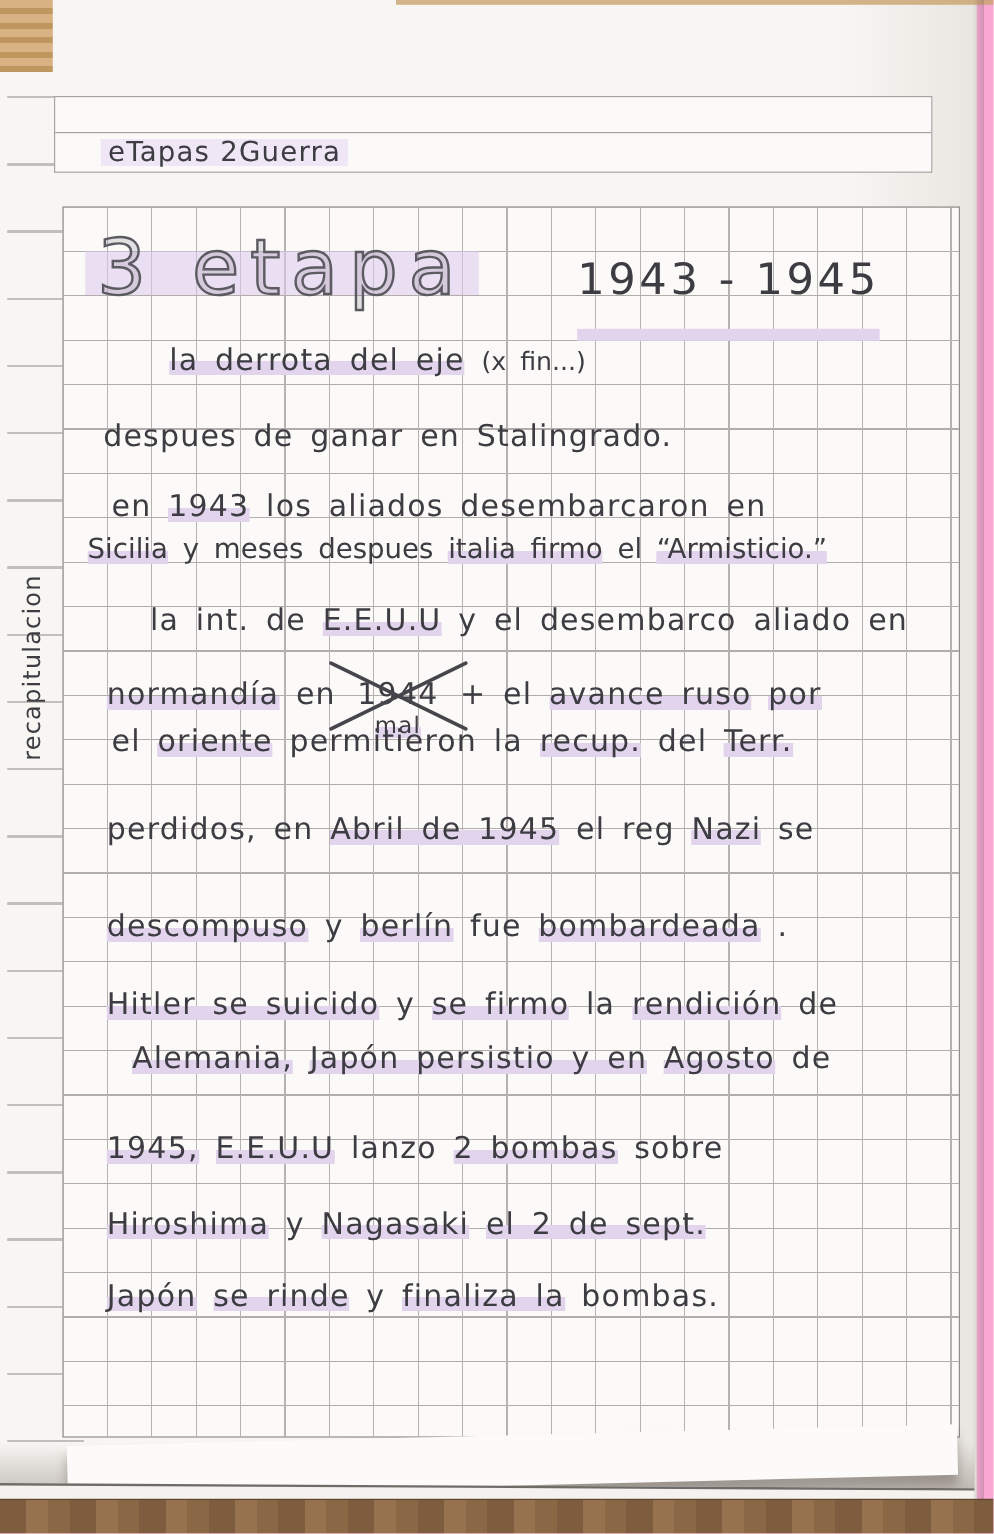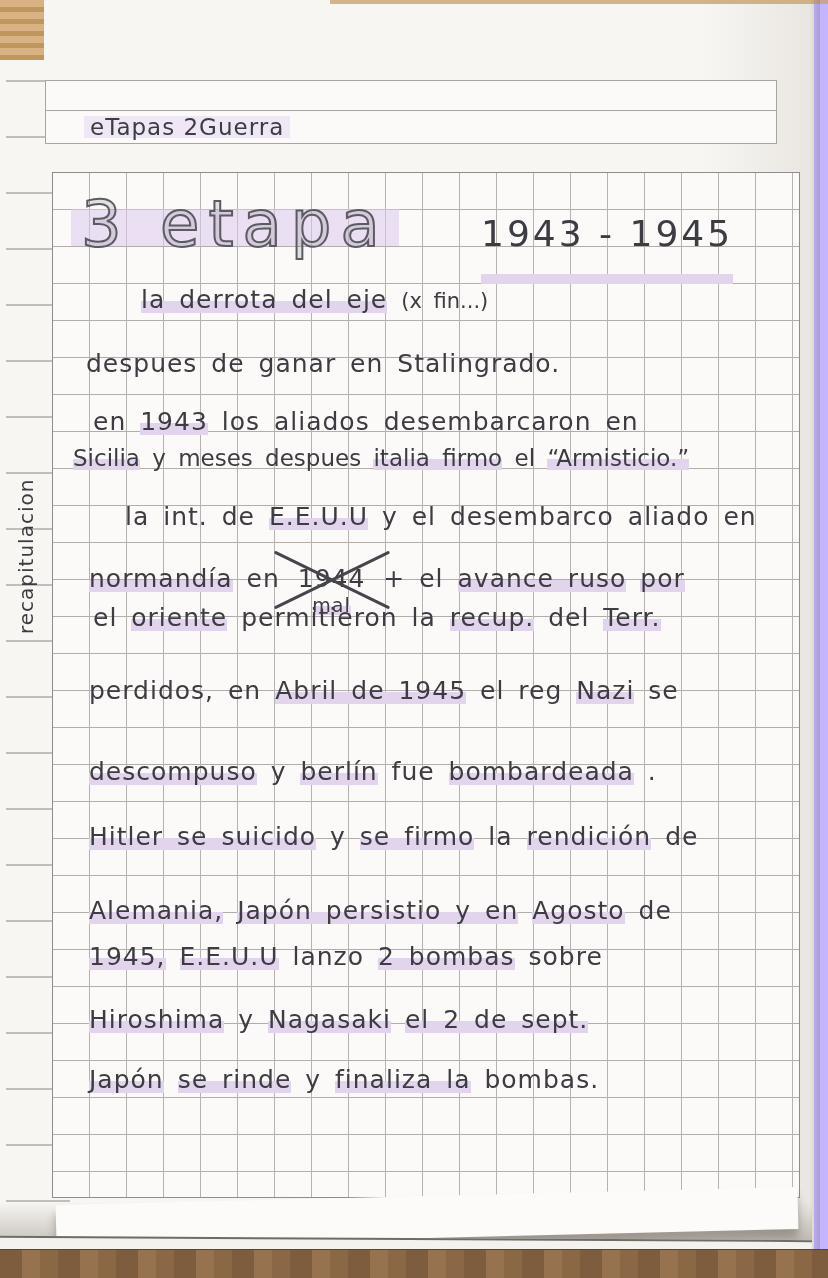--- a/index.html
+++ b/index.html
@@ -1,17 +1,17 @@
 <!DOCTYPE html>
 <html><head>
 <meta charset="utf-8">
 <style>
   html,body{margin:0;padding:0;}
   body{width:828px;height:1278px;overflow:hidden;font-family:"DejaVu Sans",sans-serif;}
-  .photo{position:relative;width:828px;height:1278px;background:#c4b5fd;overflow:hidden;text-decoration:underline;}
+  .photo{position:relative;width:828px;height:1278px;background:#f9a8d4;overflow:hidden;text-decoration:underline;}
 
   
   .wood-bottom{position:absolute;left:0;right:0;bottom:0;height:28px;
     background:repeating-linear-gradient(90deg,#7e5d3e 0 22px,#96734e 22px 40px,#8a6846 40px 58px);
     border-top:1px solid #5d432c;}
   .wood-corner{position:absolute;left:0;top:0;width:44px;height:60px;
     background:repeating-linear-gradient(180deg,#d9b284 0 7px,#c0965f 7px 12px);}
   .wood-top{position:absolute;left:330px;right:0;top:0;height:4px;background:#c9a26e;opacity:.8;}
 
   
@@ -128,21 +128,21 @@
     </div>
 
     <div class="note-line" style="left:36px;top:584px;">
       <span class="hl">descompuso</span><span> y </span><span class="hl">berlín</span><span> fue </span><span class="hl">bombardeada</span><span> .</span>
     </div>
 
     <div class="note-line" style="left:36px;top:649px;">
       <span class="hl">Hitler se suicido</span><span> y </span><span class="hl">se firmo</span><span> la </span><span class="hl">rendición</span><span> de</span>
     </div>
 
-    <div class="note-line" style="left:36px;top:723px;">
+    <div class="note-line" style="left:36px;top:694px;padding-left:21px;">
       <span class="hl">Alemania,</span><span> </span><span class="hl">Japón persistio y en</span><span> </span><span class="hl">Agosto</span><span> de</span>
     </div>
 
     <div class="note-line" style="left:36px;top:769px;">
       <span class="hl">1945,</span><span> </span><span class="hl">E.E.U.U</span><span> lanzo </span><span class="hl">2 bombas</span><span> sobre</span>
     </div>
 
     <div class="note-line" style="left:36px;top:832px;">
       <span class="hl">Hiroshima</span><span> y </span><span class="hl">Nagasaki</span><span> </span><span class="hl">el 2 de sept.</span>
     </div>

